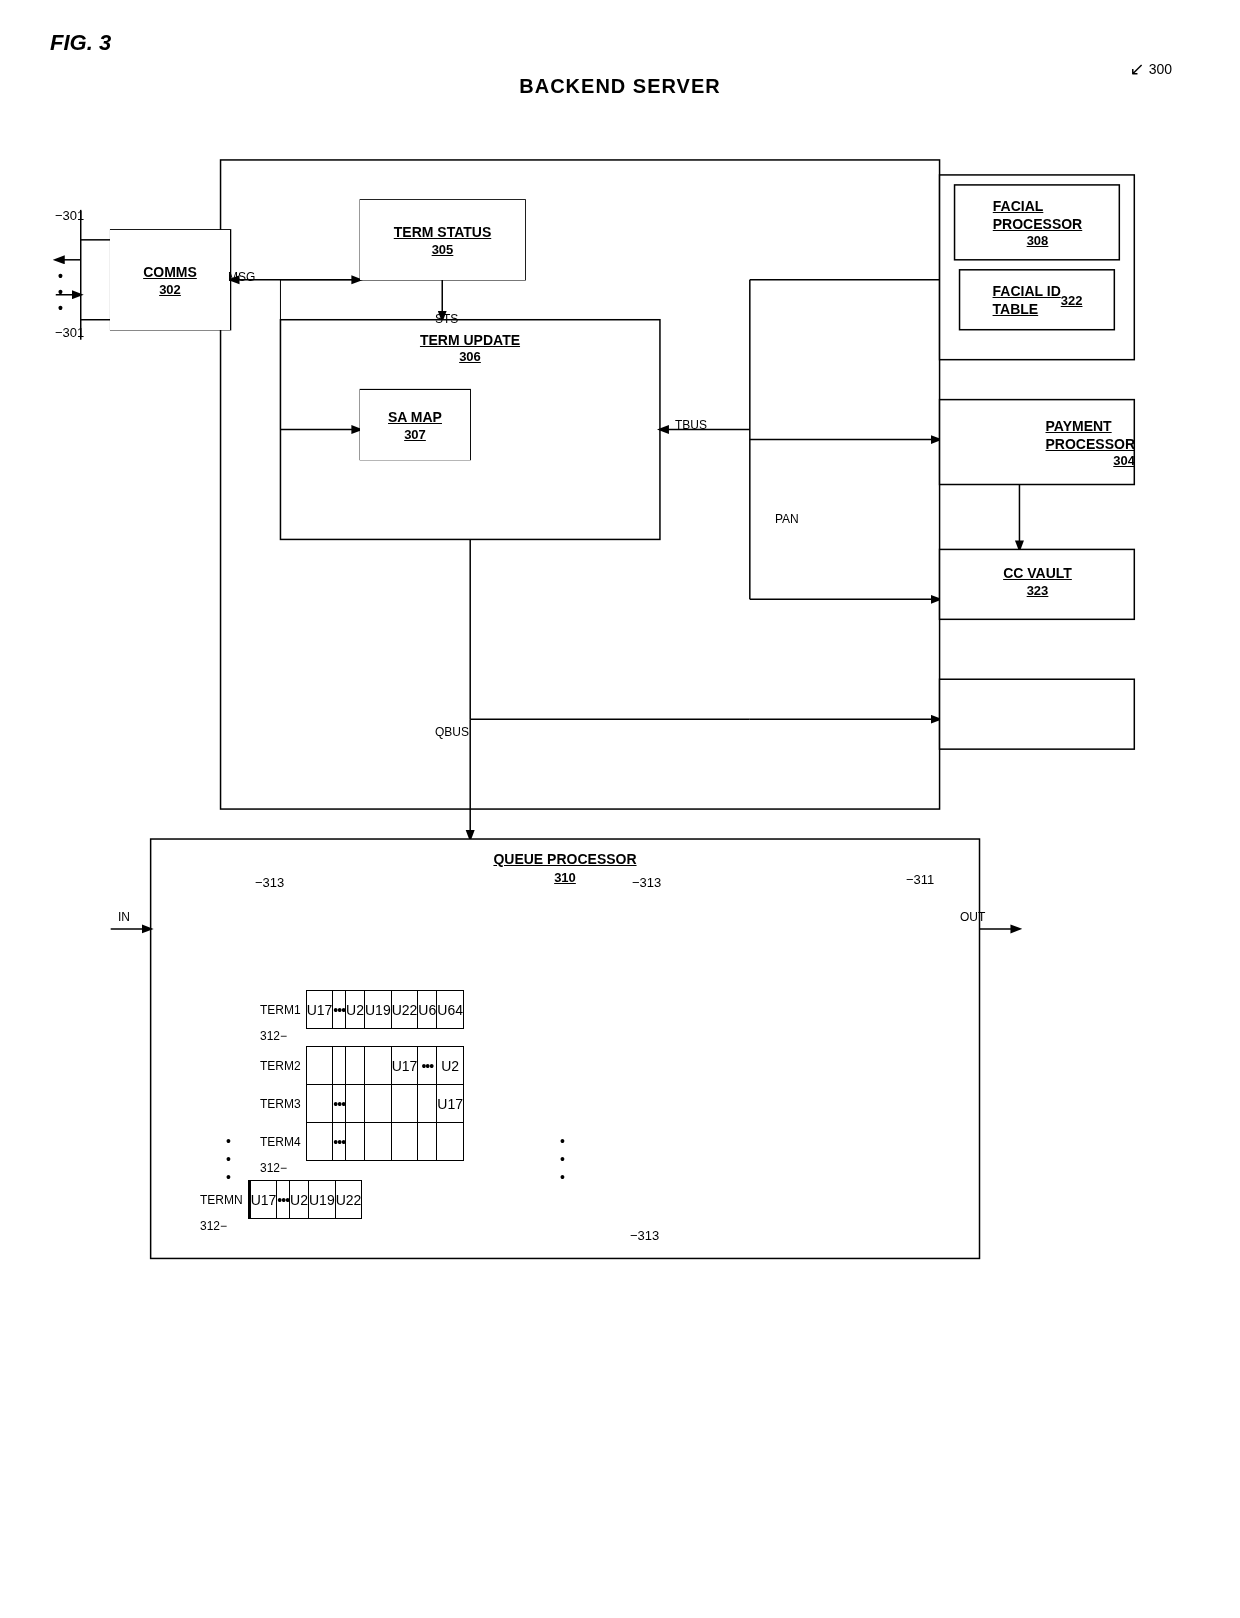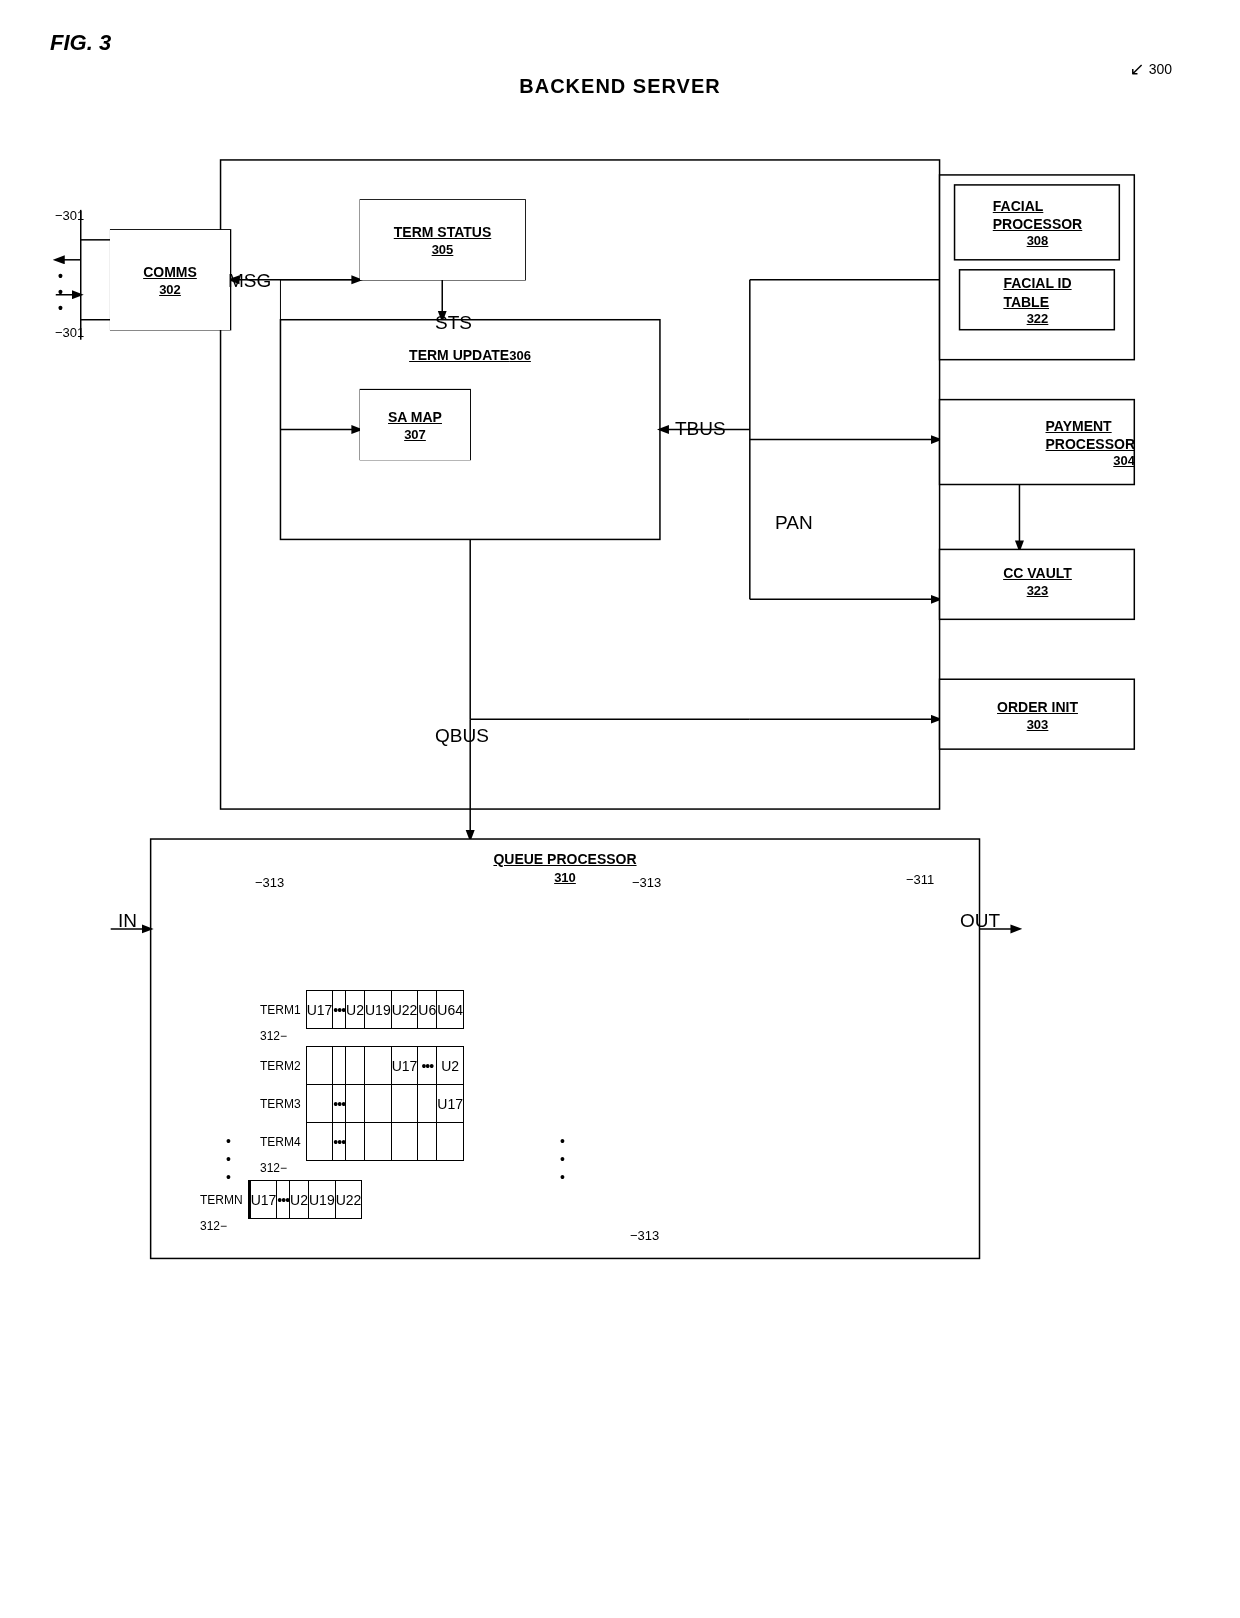--- a/index.html
+++ b/index.html
@@ -98,21 +98,21 @@
       border: none;
       text-align: left;
       padding-right: 5px;
       font-size: 12px;
       width: 55px;
     }
 
     
     .anno {
       position: absolute;
-      font-size: 19px;
+      font-size: 12px;
     }
     .anno-msg { left: 178px; top: 150px; }
     .anno-sts { left: 385px; top: 192px; }
     .anno-tbus { left: 625px; top: 298px; }
     .anno-qbus { left: 385px; top: 605px; }
     .anno-pan { left: 725px; top: 392px; }
     .anno-in { left: 68px; top: 790px; }
     .anno-out { left: 910px; top: 790px; }
 
     
@@ -221,60 +221,56 @@
 
     <div class="anno anno-msg">MSG</div>
 
     <div class="box" style="left:310px;top:80px;width:165px;height:80px;border:none;">
       <span class="box-label">TERM STATUS</span>
       <span class="box-num">305</span>
     </div>
 
     <div class="anno anno-sts">STS</div>
 
-    <div style="position:absolute;left:230px;top:200px;width:380px;height:55px;display:flex;flex-direction:row;align-items:center;justify-content:center;margin-top:8px;">
+    <div style="position:absolute;left:230px;top:200px;width:380px;height:55px;display:flex;flex-direction:column;align-items:center;justify-content:center;">
       <span class="box-label">TERM UPDATE</span>
       <span class="box-num">306</span>
     </div>
 
     <div class="box" style="left:310px;top:270px;width:110px;height:70px;border:none;">
       <span class="box-label">SA MAP</span>
       <span class="box-num">307</span>
     </div>
 
     <div class="anno anno-tbus">TBUS</div>
 
     <div class="anno anno-qbus">QBUS</div>
 
     <div class="anno anno-pan">PAN</div>
 
     <div style="position:absolute;left:905px;top:65px;width:165px;height:75px;display:flex;flex-direction:column;align-items:center;justify-content:center;">
       <span class="box-label">FACIAL<br>PROCESSOR</span>
       <span class="box-num">308</span>
     </div>
 
-    <div style="position:absolute;left:910px;top:150px;width:155px;height:60px;display:flex;flex-direction:column;align-items:center;justify-content:center;">
+    <div style="position:absolute;left:910px;top:150px;width:155px;height:60px;display:flex;align-items:center;justify-content:center;">
       <span class="box-label">FACIAL ID<br>TABLE</span>
       <span class="box-num">322</span>
     </div>
 
     <div style="position:absolute;left:890px;top:280px;width:195px;height:85px;display:flex;flex-direction:column;align-items:flex-end;justify-content:center;">
       <span class="box-label">PAYMENT<br>PROCESSOR</span>
       <span class="box-num">304</span>
     </div>
 
     <div style="position:absolute;left:890px;top:430px;width:195px;height:62px;display:flex;flex-direction:column;align-items:center;justify-content:center;">
       <span class="box-label">CC VAULT</span>
       <span class="box-num">323</span>
     </div>
 
-    <div style="position:absolute;left:890px;top:560px;width:195px;height:70px;display:flex;flex-direction:column;align-items:center;justify-content:center;">
-      <span class="box-label">ORDER INIT</span>
-      <span class="box-num">303</span>
-    </div>
 
     <div class="anno anno-in">IN</div>
 
     <div class="anno anno-out">OUT</div>
 
     <div style="position:absolute;left:100px;top:720px;width:830px;">
       <div style="text-align:center;padding-top:10px;">
         <span class="box-label">QUEUE PROCESSOR</span><br>
         <span class="box-num">310</span>
       </div>

